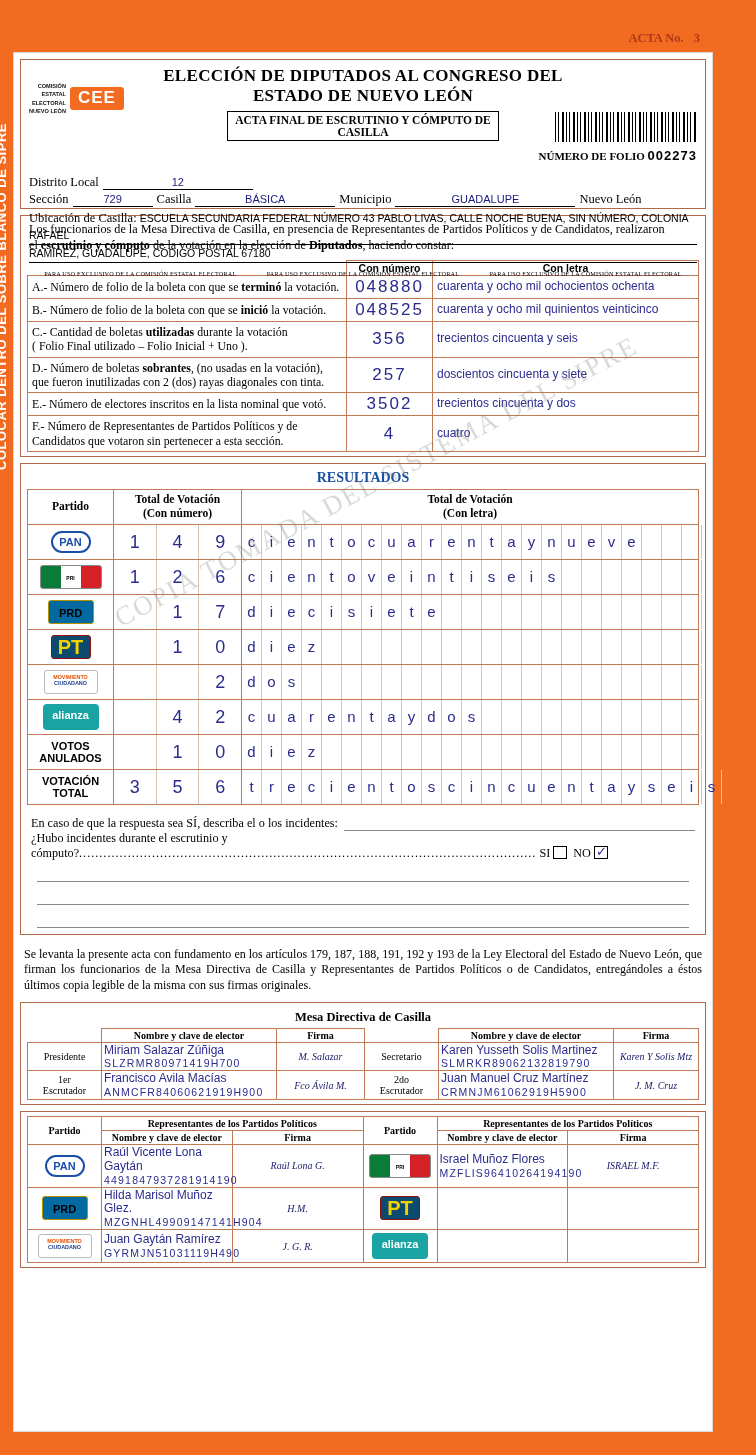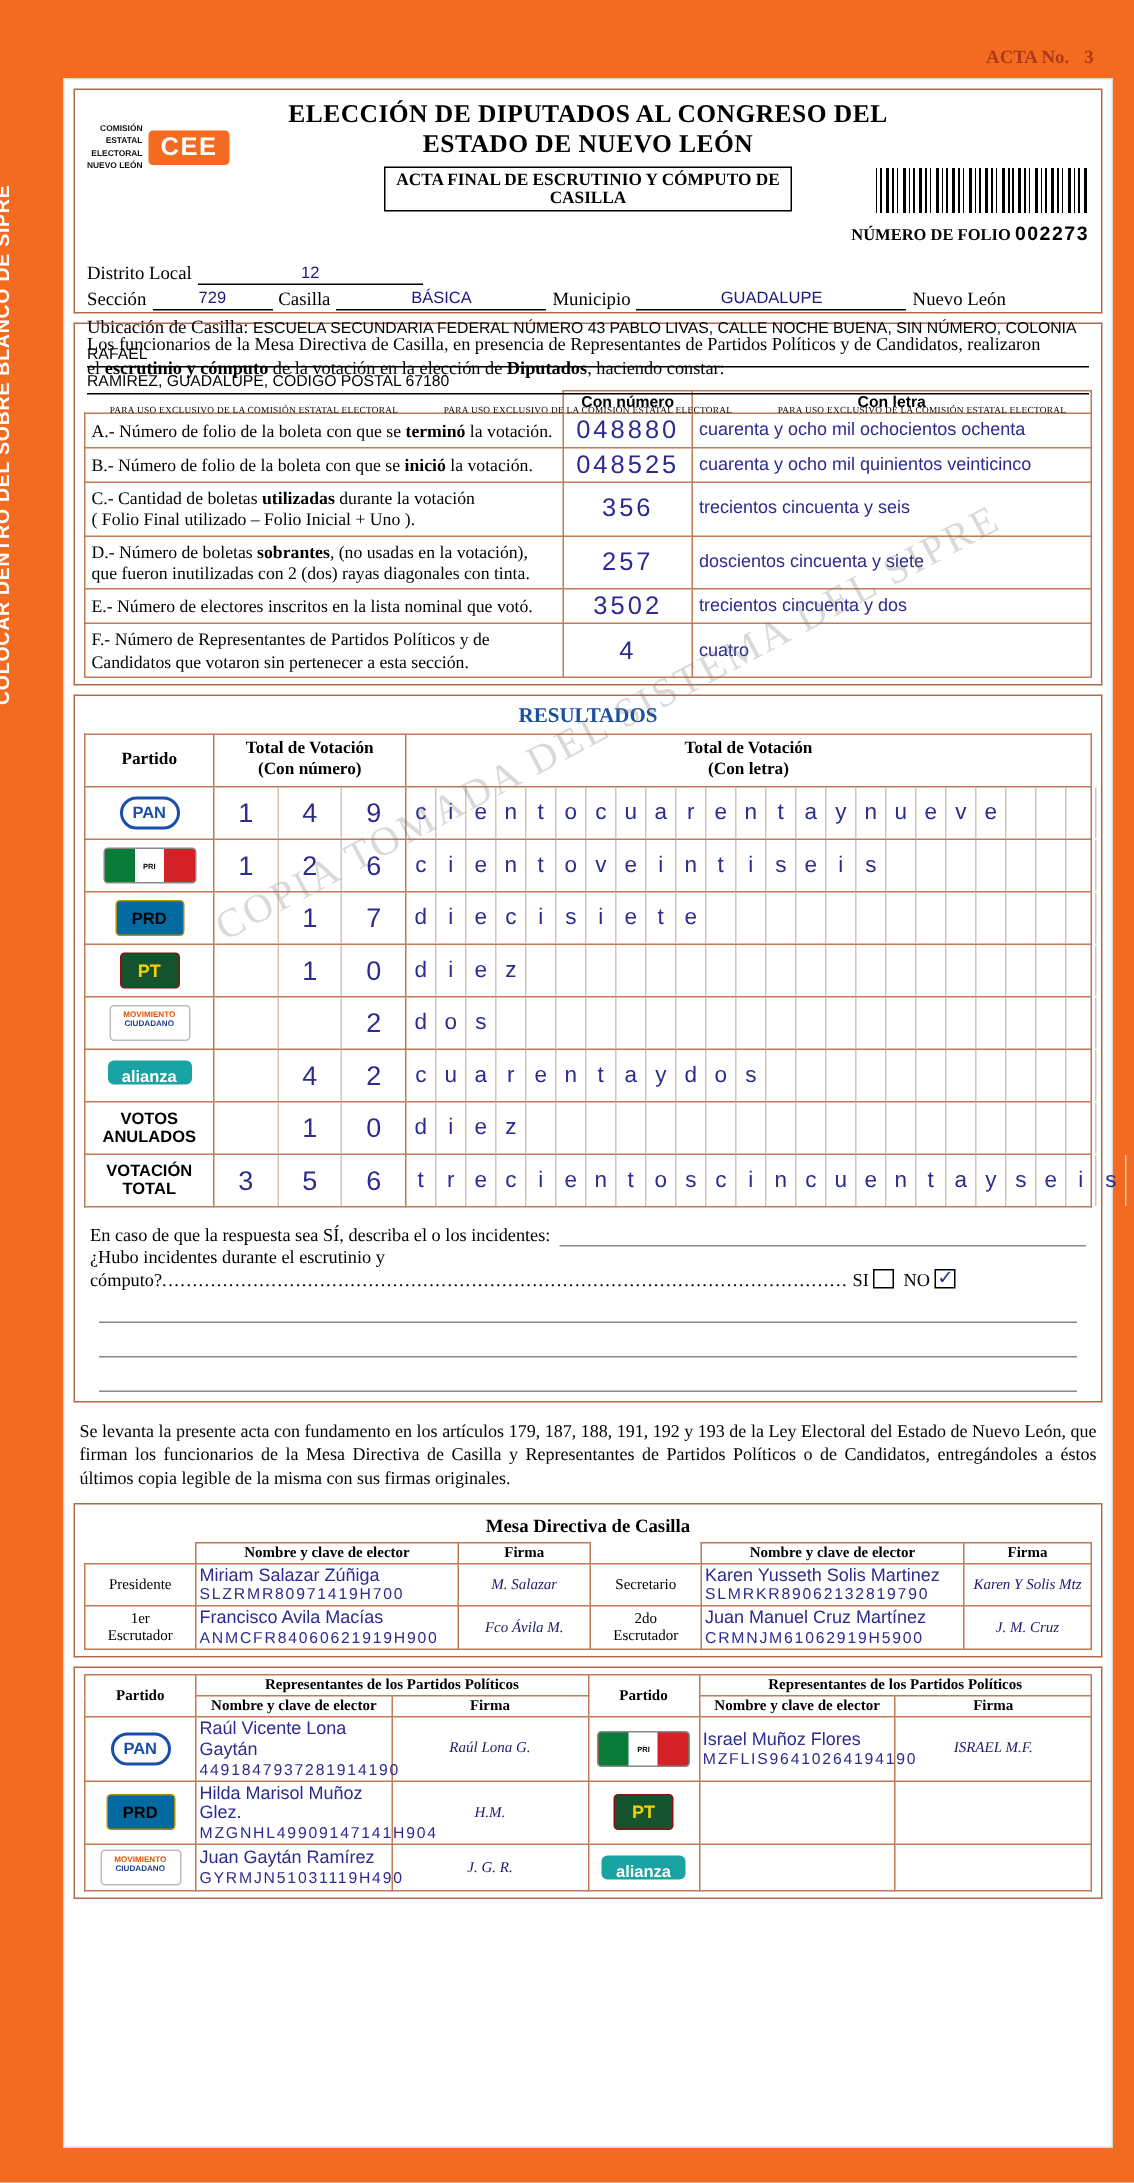--- a/index.html
+++ b/index.html
@@ -6,21 +6,21 @@
   html, body { margin:0; padding:0; }
   body {
     width:756px; height:1455px;
     background:#f36a21;
     font-family:"Liberation Serif", serif;
     position:relative;
     overflow:hidden;
   }
   .sheet {
     position:absolute;
-    left:42px; top:52px;
+    left:13px; top:52px;
     width:700px; height:1380px;
     background:#ffffff;
     border:1px solid #d9d9d9;
   }
   .side-text {
     position:absolute;
     left:-6px; top:470px;
     width:520px;
     transform:rotate(-90deg);
     transform-origin:left top;
@@ -161,32 +161,32 @@
     width:62px;height:24px;background:linear-gradient(90deg,#0a7c3a 0 33%,#fff 33% 66%,#d42027 66% 100%);
     border:1px solid #888;font-size:5px;color:#000;font-family:"Liberation Sans",sans-serif;
     text-align:center;line-height:24px;font-weight:bold;
   }
   .logo-prd {
     width:46px;height:24px;background:#0369a1;border:1px solid #b08f00;
     color:#000;font-family:"Liberation Sans",sans-serif;font-weight:bold;font-size:11px;
     line-height:24px;text-align:center;
   }
   .logo-pt {
-    width:40px;height:24px;background:#14532d;border:1px solid #8d0f14;
-    color:#f3d200;font-family:"Liberation Sans",sans-serif;font-weight:bold;font-size:12px;
+    width:40px;height:24px;background:#0c4a6e;border:1px solid #8d0f14;
+    color:#f3d200;font-family:"Liberation Sans",sans-serif;font-weight:bold;font-size:20px;
     line-height:23px;text-align:center;
   }
   .logo-mc {
     width:54px;height:24px;background:#fff;border:1px solid #bbb;
     color:#e35205;font-family:"Liberation Sans",sans-serif;font-weight:bold;font-size:5.4px;
     line-height:1.1;text-align:center;padding-top:4px;
   }
   .logo-mc .dot{display:block;color:#1b3f8b;}
   .logo-alianza {
-    width:56px;height:16px;background:#19a3a3;border-radius:4px;
+    width:56px;height:26px;background:#19a3a3;border-radius:4px;
     color:#fff;font-family:"Liberation Sans",sans-serif;font-weight:bold;font-size:11px;
     line-height:22px;text-align:center;
   }
 
   
   .inc { font-size:12.2px; padding:6px 4px 2px 4px; }
   .dots { letter-spacing:1px; }
   .chk {
     display:inline-block; width:14px; height:13px; border:1px solid #000;
     vertical-align:-2px; margin:0 3px; position:relative;

